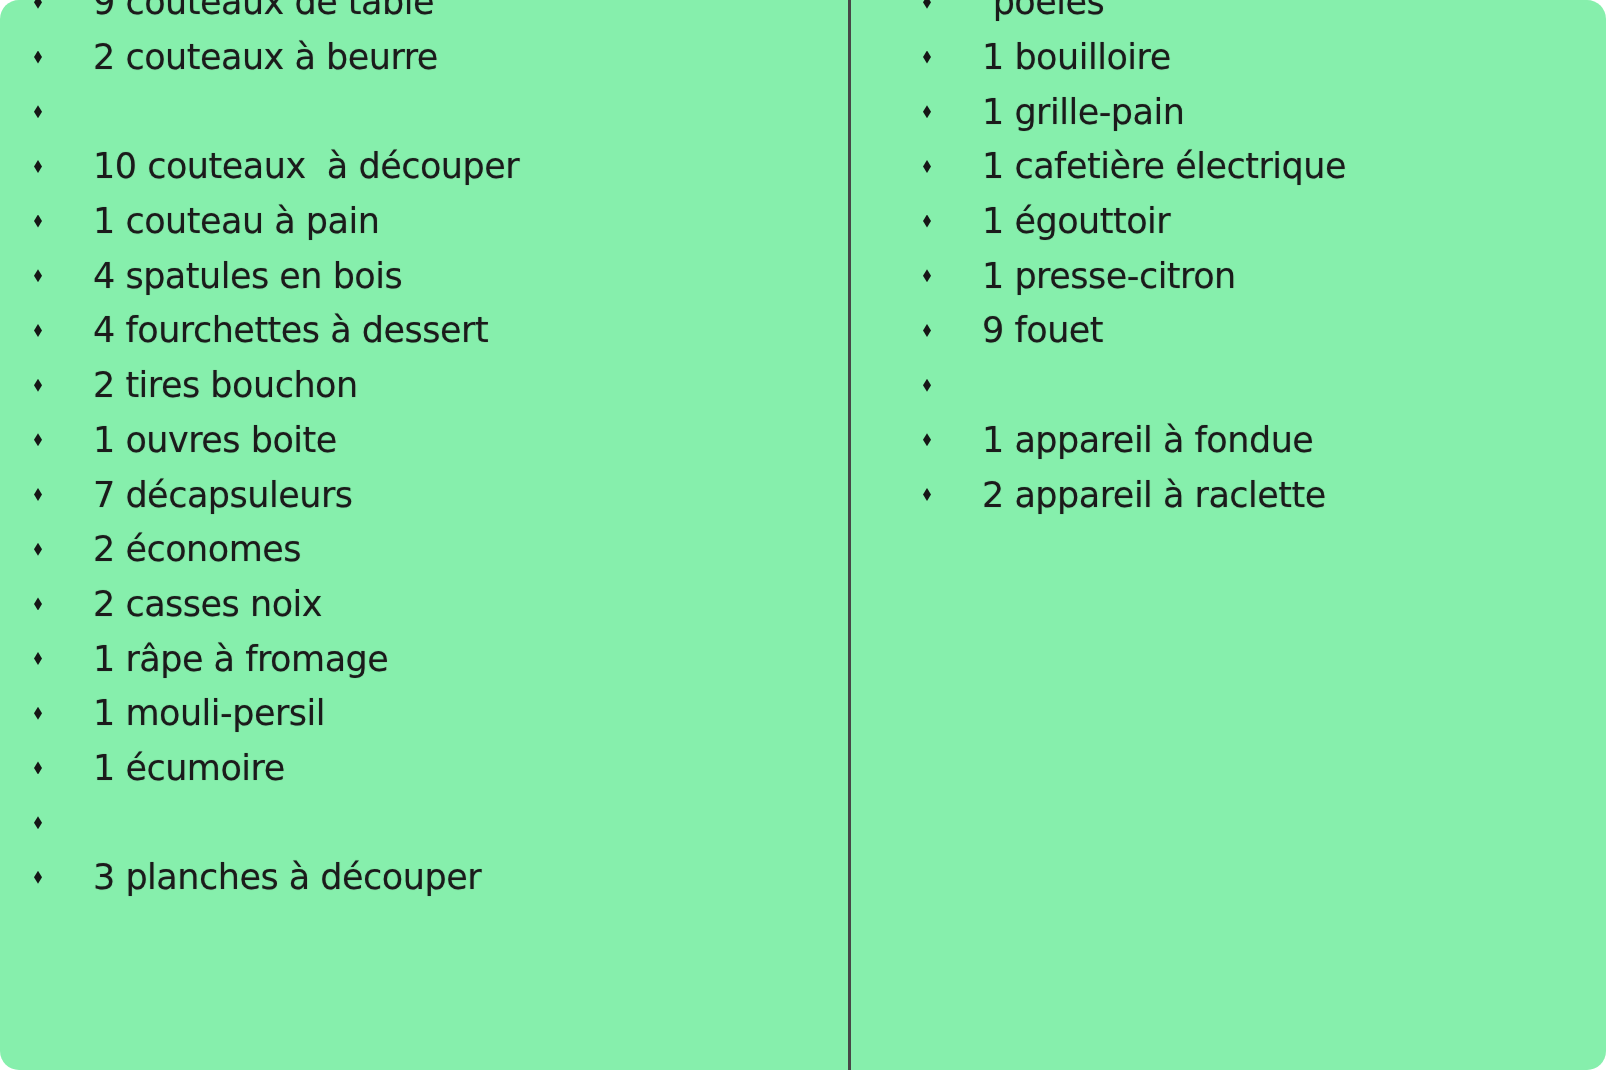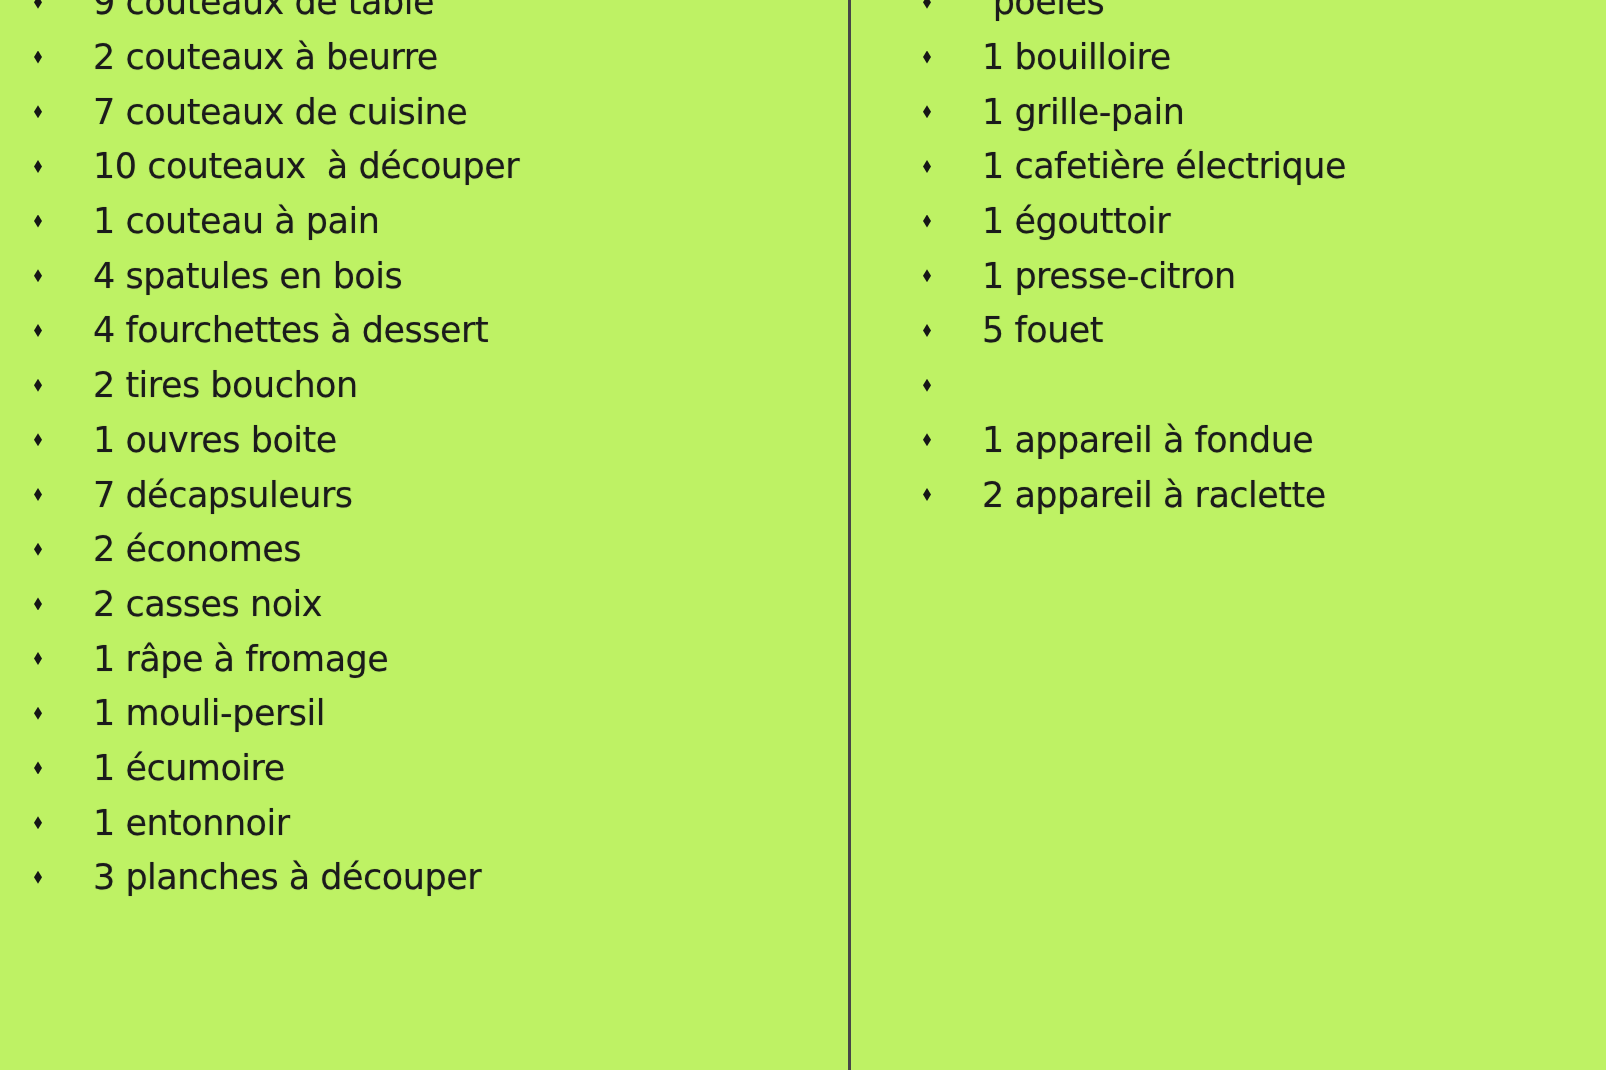--- a/index.html
+++ b/index.html
@@ -10,21 +10,22 @@
   body {
     width: 1606px;
     height: 1070px;
     overflow: hidden;
     position: relative;
     font-family: "DejaVu Sans", sans-serif;
   }
   .page {
     position: absolute;
     inset: 0;
-    background: #bef264;
+    background: #86efac;
+    border-radius: 19px;
   }
   .divider {
     position: absolute;
     left: 848px;
     top: 0;
     width: 3px;
     height: 1070px;
     background: #474747;
   }
   .col {
@@ -66,21 +67,20 @@
     <div class="row">
         <span class="bullet"></span>
         <span class="label">9 couteaux de table</span>
       </div>
     <div class="row">
         <span class="bullet"></span>
         <span class="label">2 couteaux à beurre</span>
       </div>
     <div class="row">
         <span class="bullet"></span>
-        <span class="label">7 couteaux de cuisine</span>
       </div>
     <div class="row">
         <span class="bullet"></span>
         <span class="label">10 couteaux  à découper</span>
       </div>
     <div class="row">
         <span class="bullet"></span>
         <span class="label">1 couteau à pain</span>
       </div>
     <div class="row">
@@ -118,21 +118,20 @@
     <div class="row">
         <span class="bullet"></span>
         <span class="label">1 mouli-persil</span>
       </div>
     <div class="row">
         <span class="bullet"></span>
         <span class="label">1 écumoire</span>
       </div>
     <div class="row">
         <span class="bullet"></span>
-        <span class="label">1 entonnoir</span>
       </div>
     <div class="row">
         <span class="bullet"></span>
         <span class="label">3 planches à découper</span>
       </div>
   </div>
 
   <div class="col col-right">
     <div class="row">
         <span class="bullet"></span>
@@ -153,21 +152,21 @@
     <div class="row">
         <span class="bullet"></span>
         <span class="label">1 égouttoir</span>
       </div>
     <div class="row">
         <span class="bullet"></span>
         <span class="label">1 presse-citron</span>
       </div>
     <div class="row">
         <span class="bullet"></span>
-        <span class="label">5 fouet</span>
+        <span class="label">9 fouet</span>
       </div>
     <div class="row">
         <span class="bullet"></span>
       </div>
     <div class="row">
         <span class="bullet"></span>
         <span class="label">1 appareil à fondue</span>
       </div>
     <div class="row">
         <span class="bullet"></span>

